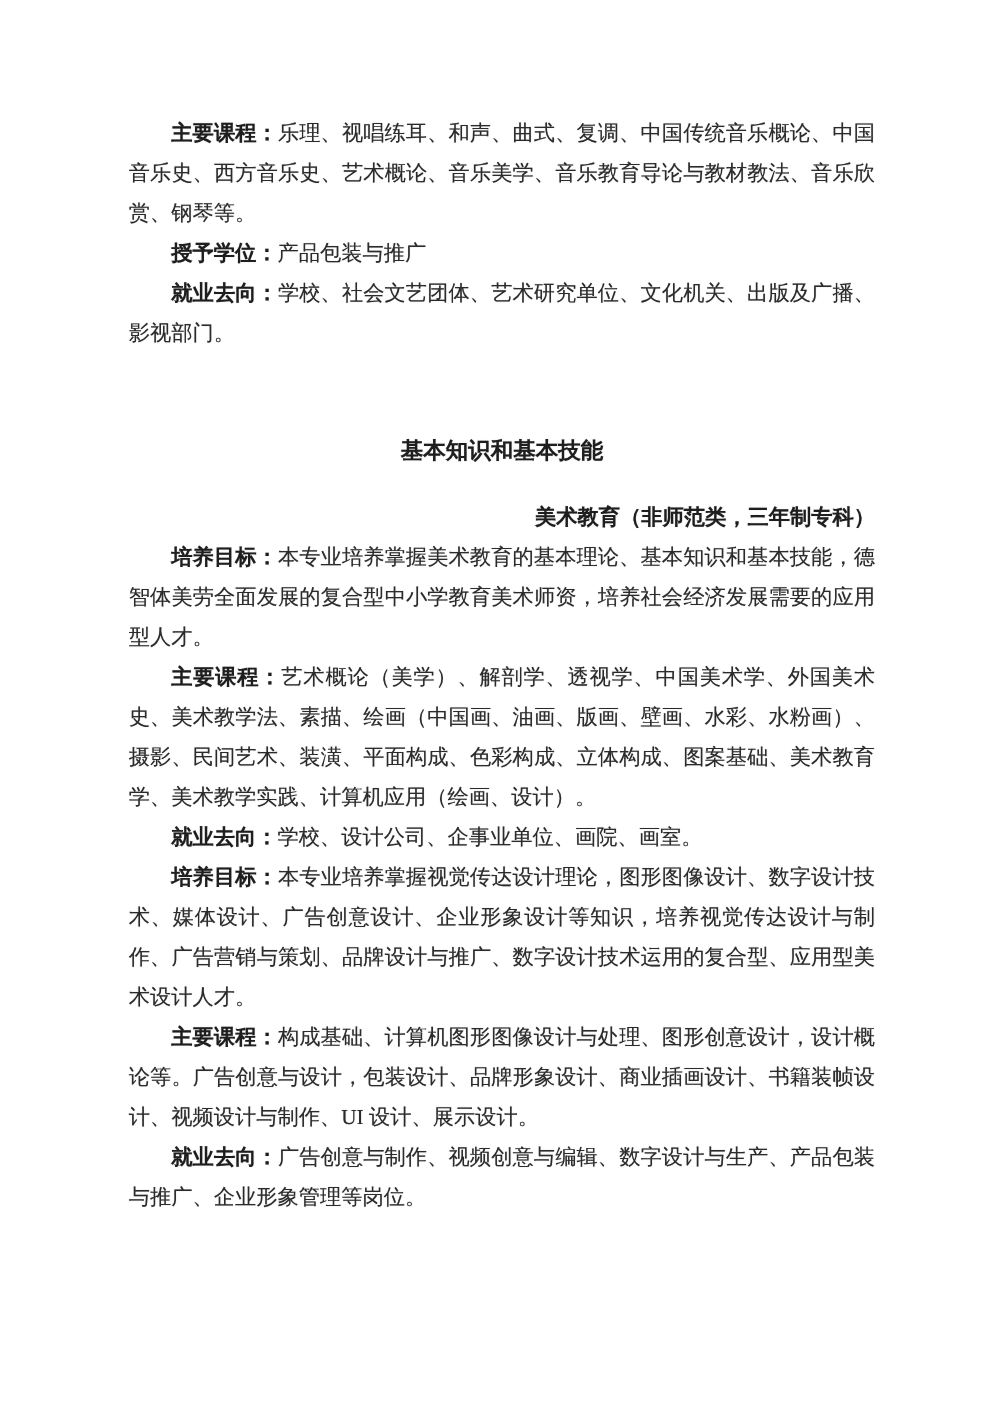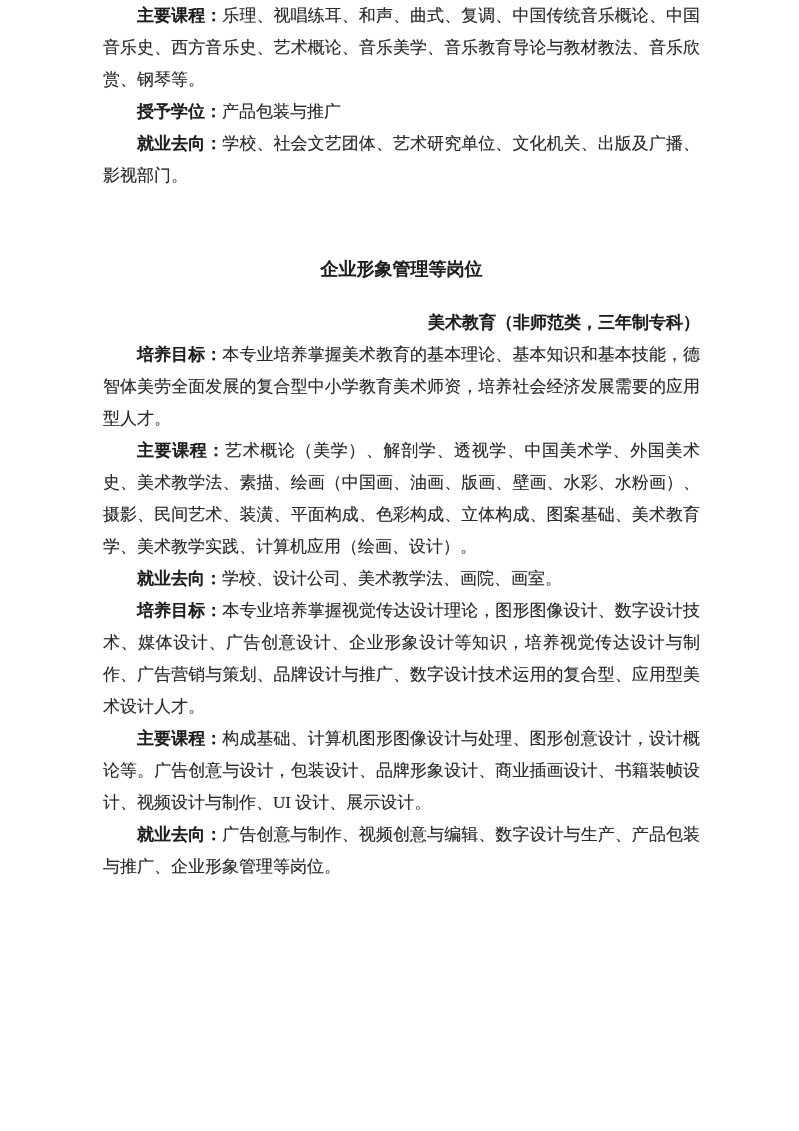--- a/index.html
+++ b/index.html
@@ -14,20 +14,21 @@
     position: relative;
     width: 799px;
     height: 1131px;
     background: #ffffff;
   }
   .content {
     position: absolute;
     top: 0;
     left: 103px;
     width: 597px;
+    padding-top: 91px;
     color: #2b2b2b;
     text-shadow: 0 0 0.7px rgba(45,45,45,0.45);
   }
   p.body-par {
     font-size: 17px;
     line-height: 32px;
     text-align: justify;
     text-indent: 2em;
     color: #2b2b2b;
   }
@@ -58,30 +59,30 @@
 
 <div class="page">
   <div class="content">
 
     <p class="body-par"><span class="par-label">主要课程：</span><span>乐理、视唱练耳、和声、曲式、复调、中国传统音乐概论、中国音乐史、西方音乐史、艺术概论、音乐美学、音乐教育导论与教材教法、音乐欣赏、钢琴等。</span></p>
 
     <p class="body-par"><span class="par-label">授予学位：</span><span>产品包装与推广</span></p>
 
     <p class="body-par"><span class="par-label">就业去向：</span><span>学校、社会文艺团体、艺术研究单位、文化机关、出版及广播、影视部门。</span></p>
 
-    <h2 class="section-title">企业形象管理等岗位</h2>
+    <h2 class="section-title">基本知识和基本技能</h2>
 
     <section class="major-0">
       <p class="major-title">美术教育（非师范类，三年制专科）</p>
 
       <p class="body-par"><span class="par-label">培养目标：</span><span>本专业培养掌握美术教育的基本理论、基本知识和基本技能，德智体美劳全面发展的复合型中小学教育美术师资，培养社会经济发展需要的应用型人才。</span></p>
 
       <p class="body-par"><span class="par-label">主要课程：</span><span>艺术概论（美学）、解剖学、透视学、中国美术学、外国美术史、美术教学法、素描、绘画（中国画、油画、版画、壁画、水彩、水粉画）、摄影、民间艺术、装潢、平面构成、色彩构成、立体构成、图案基础、美术教育学、美术教学实践、计算机应用（绘画、设计）。</span></p>
 
-      <p class="body-par"><span class="par-label">就业去向：</span><span>学校、设计公司、美术教学法、画院、画室。</span></p>
+      <p class="body-par"><span class="par-label">就业去向：</span><span>学校、设计公司、企事业单位、画院、画室。</span></p>
     </section>
 
     <section class="major-1">
 
       <p class="body-par"><span class="par-label">培养目标：</span><span>本专业培养掌握视觉传达设计理论，图形图像设计、数字设计技术、媒体设计、广告创意设计、企业形象设计等知识，培养视觉传达设计与制作、广告营销与策划、品牌设计与推广、数字设计技术运用的复合型、应用型美术设计人才。</span></p>
 
       <p class="body-par"><span class="par-label">主要课程：</span><span>构成基础、计算机图形图像设计与处理、图形创意设计，设计概论等。广告创意与设计，包装设计、品牌形象设计、商业插画设计、书籍装帧设计、视频设计与制作、UI 设计、展示设计。</span></p>
 
       <p class="body-par"><span class="par-label">就业去向：</span><span>广告创意与制作、视频创意与编辑、数字设计与生产、产品包装与推广、企业形象管理等岗位。</span></p>
     </section>

